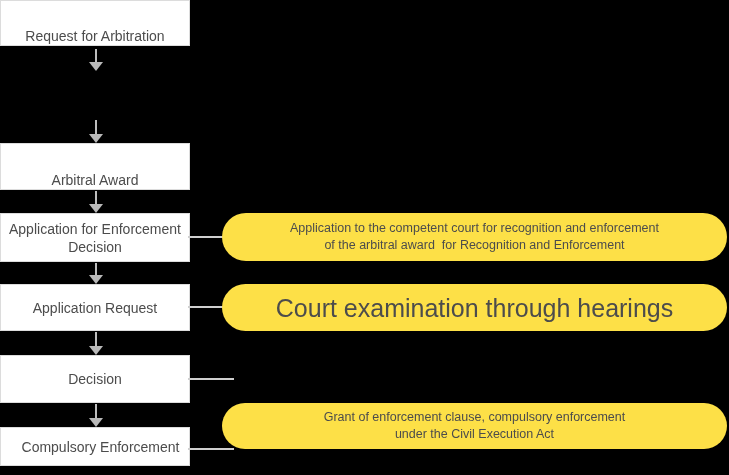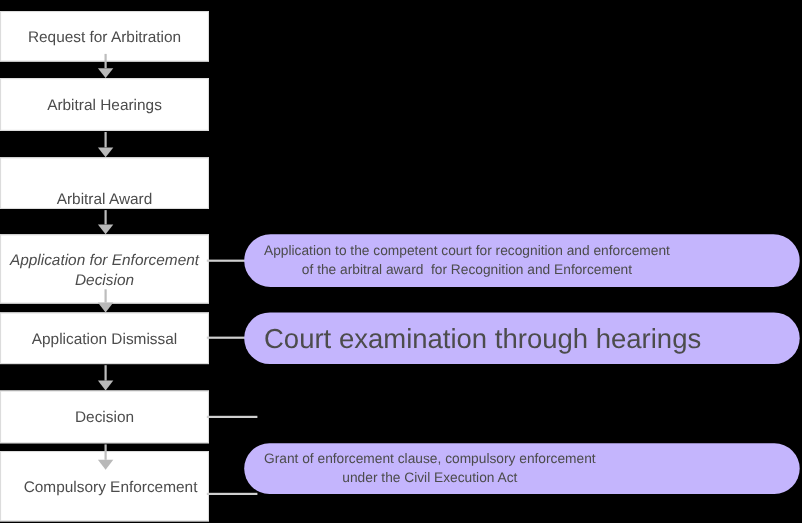--- a/index.html
+++ b/index.html
@@ -63,65 +63,62 @@
     position: absolute;
     height: 2px;
     background: #cfcfcf;
   }
 
   
   .note-pill {
     position: absolute;
     left: 222px;
     width: 505px;
-    background: #c4b5fd;
+    background: #fde047;
     border-radius: 24px;
     display: flex;
     align-items: center;
-    justify-content: flex-start;
+    justify-content: center;
     box-sizing: border-box;
     padding: 0 18px;
   }
   .note-text {
     font-size: 12.5px;
     line-height: 17px;
     color: #4c4c4c;
     text-align: center;
     white-space: pre-wrap;
   }
   .note-pill.emphasis .note-text {
     font-size: 25px;
     line-height: 24px;
   }
 </style>
 </head>
 <body>
 
 <div id="canvas">
 
-  <div class="step-box" style="top:10px; height:46px;">
+  <div class="step-box" style="top:0; height:46px;align-items:flex-end;">
     <span class="step-label">Request for Arbitration</span>
-  </div>
-  <div class="step-box" style="top:71px; height:48px;">
-    <span class="step-label">Arbitral Hearings</span>
   </div>
   <div class="step-box" style="top:143px; height:47px;align-items:flex-end;">
     <span class="step-label">Arbitral Award</span>
   </div>
-  <div class="step-box" style="top:213px; height:63px;font-style:italic;">
+  <div class="step-box" style="top:213px; height:49px;">
     <span class="step-label">Application for Enforcement
 Decision</span>
   </div>
   <div class="step-box" style="top:284px; height:47px;">
-    <span class="step-label">Application Dismissal</span>
+    <span class="step-label">Application Request</span>
   </div>
   <div class="step-box" style="top:355px; height:48px;">
     <span class="step-label">Decision</span>
   </div>
-  <div class="step-box" style="top:410px; height:64px;padding-left:11px;">
+  <div class="step-box" style="top:427px; height:39px;padding-left:11px;">
     <span class="step-label">Compulsory Enforcement</span>
   </div>
 
   <div class="down-arrow" style="top:49px; height:22px;">
       <div class="stem"></div>
       <div class="head"></div>
     </div>
   <div class="down-arrow" style="top:120px; height:23px;">
       <div class="stem"></div>
       <div class="head"></div>

